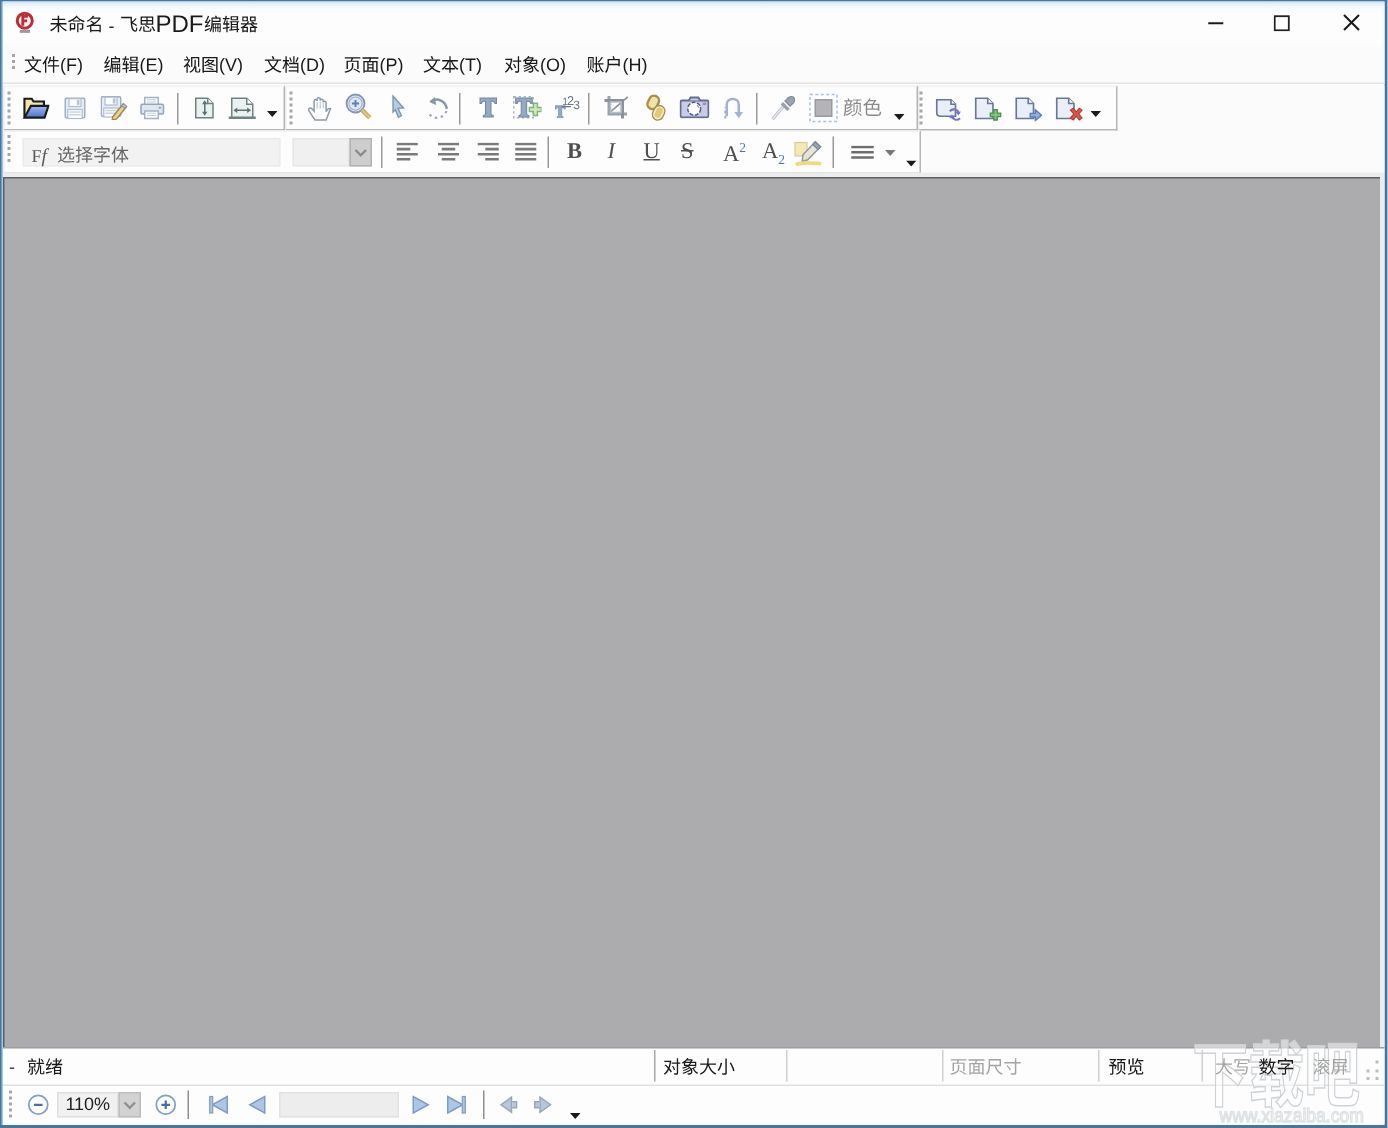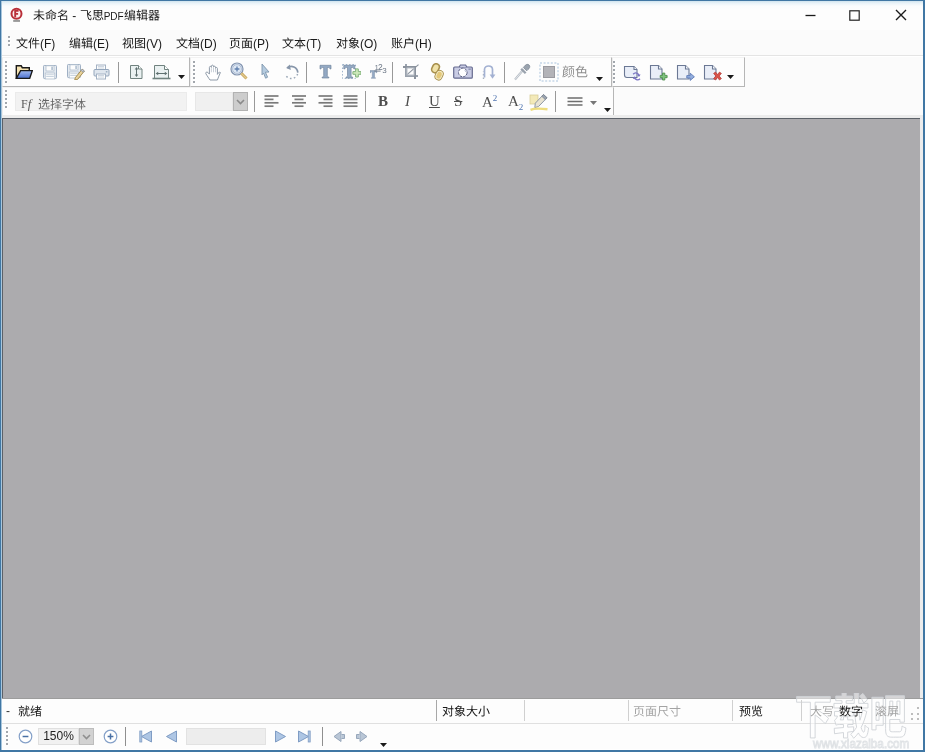--- a/index.html
+++ b/index.html
@@ -66,21 +66,21 @@
       <g transform="scale(1,-1)" fill="#1a1a1a">
         <use href="#u672a" x="0"></use>
         <use href="#u547d" x="125"></use>
         <use href="#u540d" x="250"></use>
       </g>
     </svg><span style="font-size:12px"> - </span><svg class="cj" width="24" height="12" viewBox="0 -110 250 125">
       <g transform="scale(1,-1)" fill="#1a1a1a">
         <use href="#u98de" x="0"></use>
         <use href="#u601d" x="125"></use>
       </g>
-    </svg><span style="font-size:10px">PDF</span><svg class="cj" width="36" height="12" viewBox="0 -110 375 125">
+    </svg><span style="font-size:16px">PDF</span><svg class="cj" width="36" height="12" viewBox="0 -110 375 125">
       <g transform="scale(1,-1)" fill="#1a1a1a">
         <use href="#u7f16" x="0"></use>
         <use href="#u8f91" x="125"></use>
         <use href="#u5668" x="250"></use>
       </g>
     </svg></div>
 <div style="left:805px;top:10px;position:absolute;line-height:0"><svg width="11" height="11" viewBox="0 0 11 11">
       <path d="M0.5 5.5 H10.5" stroke="#1a1a1a" stroke-width="1.3"></path>
     </svg></div>
 <div style="left:849px;top:10px;position:absolute;line-height:0"><svg width="11" height="11" viewBox="0 0 11 11">
@@ -495,21 +495,21 @@
     <i style="top:8px"></i>
     <i style="top:12px"></i>
     <i style="top:16px"></i>
   </div>
 <div style="left:18px;top:729px;position:absolute;line-height:0"><svg width="15" height="15" viewBox="0 0 15 15">
       <circle cx="7.5" cy="7.5" r="6.3" fill="#fff" stroke="#84a0c8" stroke-width="1.2"></circle>
       <g stroke="#4a71a5" stroke-width="1.5">
         <path d="M4.6 7.5 H10.4"></path>
       </g>
     </svg></div>
-<div style="left:38px;top:728px;width:41px;height:17px;background:#f1f1f1;border:1px solid #e0e0e0;text-align:center;font:12px 'Liberation Sans';color:#222;line-height:15px;position:absolute">150%</div>
+<div style="left:38px;top:728px;width:41px;height:17px;background:#f1f1f1;border:1px solid #e0e0e0;text-align:center;font:12px 'Liberation Sans';color:#222;line-height:15px;position:absolute">110%</div>
 <div style="left:79px;top:728px;width:15px;height:17px;background:#d2d2d2;border:1px solid #bdbdbd;line-height:0">
     <span style="position:absolute;left:2px;top:5px;line-height:0"><svg width="9" height="6" viewBox="0 0 9 6">
         <path d="M1 1 L4.5 4.5 L8 1" fill="none" stroke="#8f8f8f" stroke-width="1.6"></path>
       </svg></span>
   </div>
 <div style="left:103px;top:729px;position:absolute;line-height:0"><svg width="15" height="15" viewBox="0 0 15 15">
       <circle cx="7.5" cy="7.5" r="6.3" fill="#fff" stroke="#84a0c8" stroke-width="1.2"></circle>
       <g stroke="#4a71a5" stroke-width="1.5">
         <path d="M7.5 4.6 V10.4 M4.6 7.5 H10.4"></path>
       </g>

